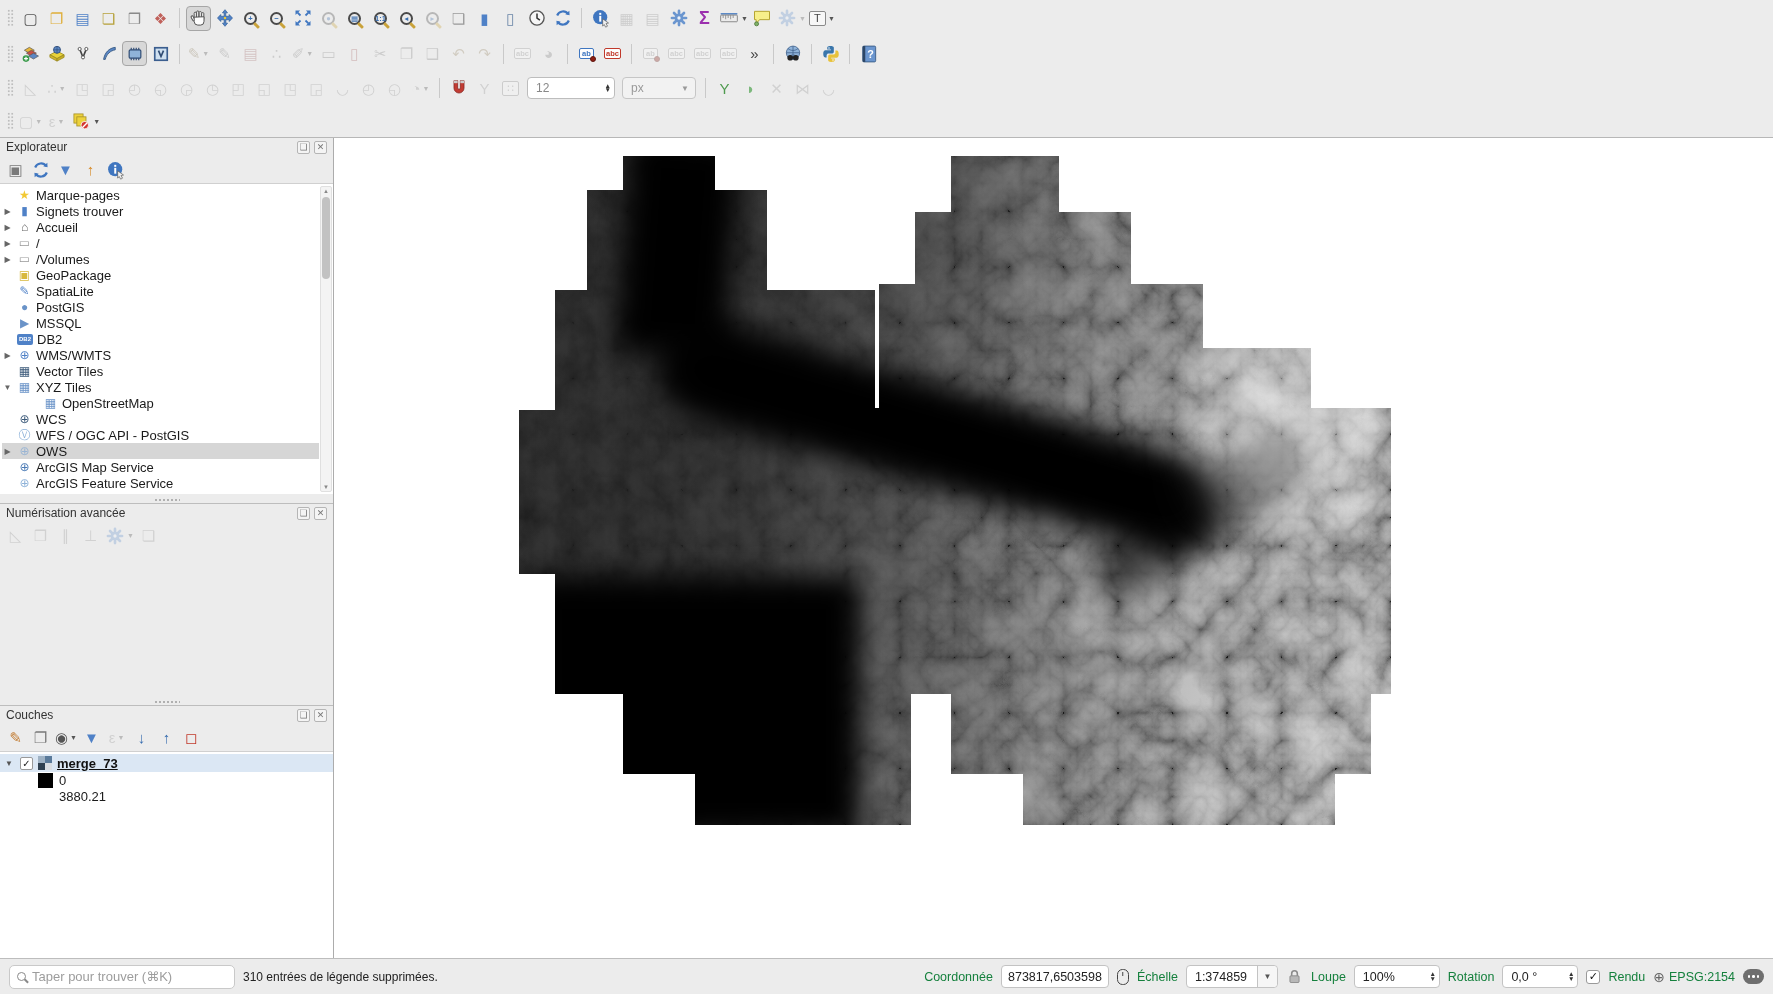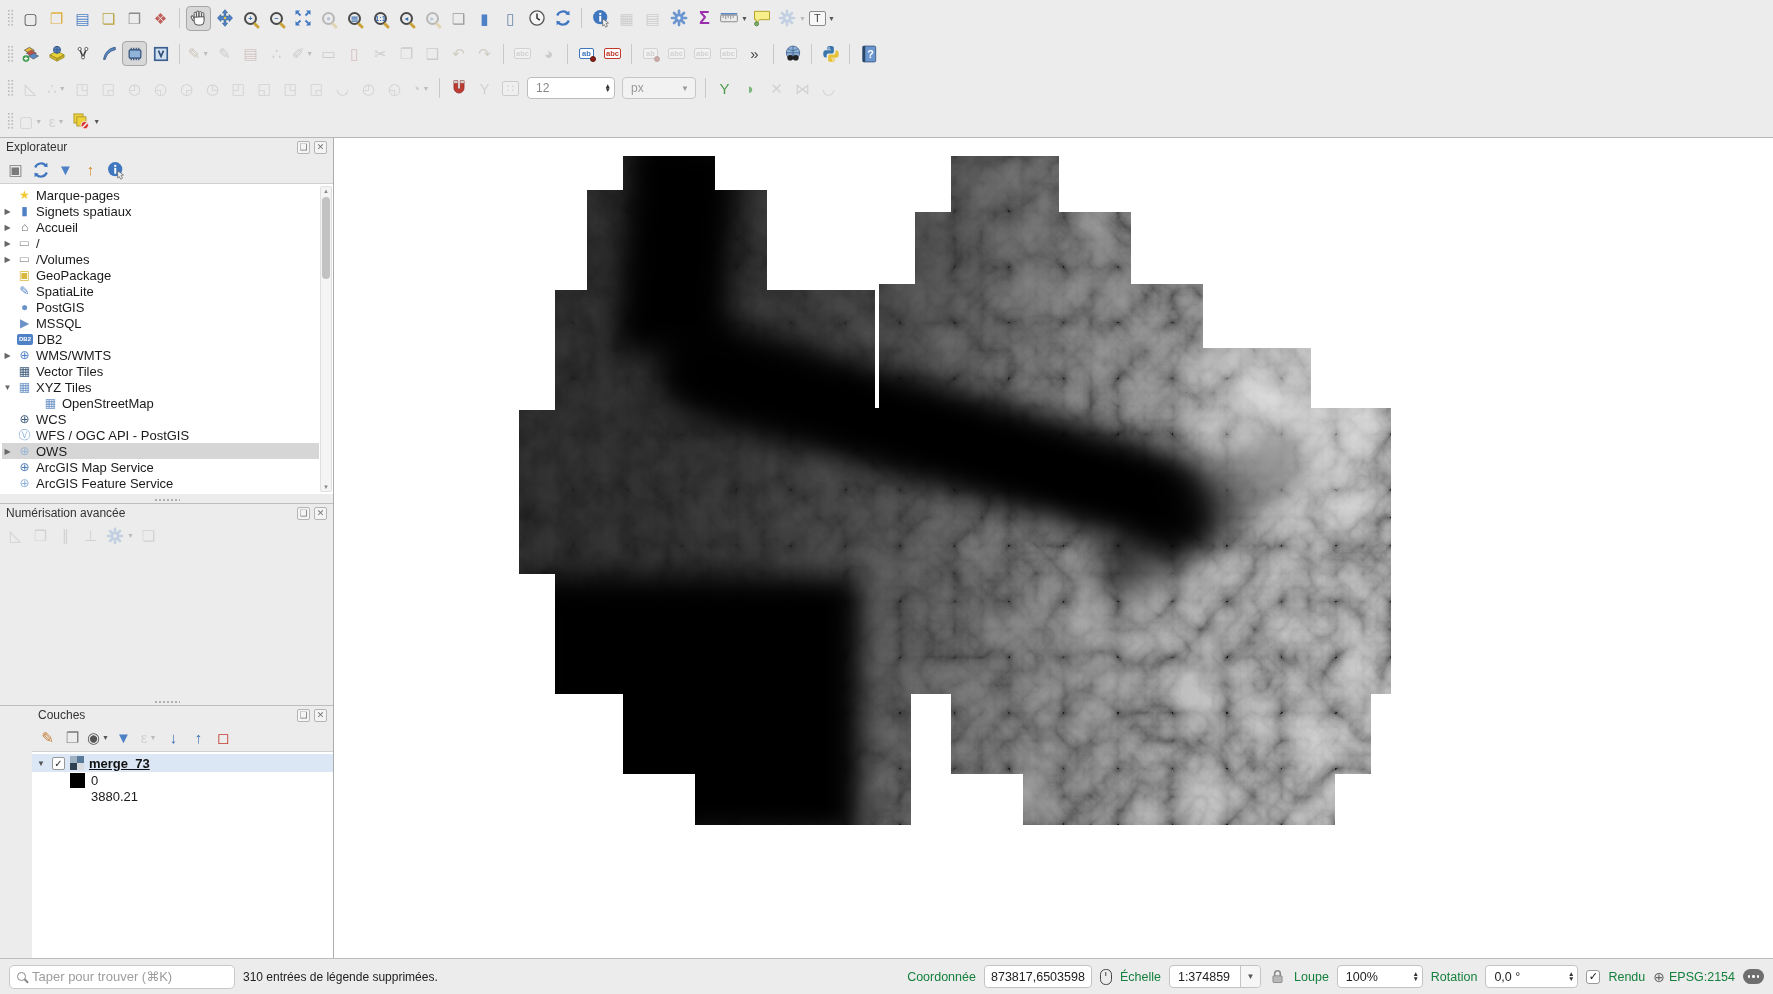--- a/index.html
+++ b/index.html
@@ -54,21 +54,21 @@
     width:74px; justify-content:space-between; margin:0 3px; }
   .combow .ca { font-size:8px; color:#9a9a9a; }
 
   
   #main { flex:1 1 auto; display:flex; min-height:0; }
   #dock { width:334px; flex:0 0 auto; background:#ececec; border-right:1px solid #acacac;
     display:flex; flex-direction:column; }
   .panel { display:flex; flex-direction:column; position:relative; }
   #p-explorer { height:366px; border-bottom:1px solid #bdbdbd; }
   #p-digitizing { height:202px; border-bottom:1px solid #bdbdbd; }
-  #p-layers { flex:1 1 auto;margin-left:32px; }
+  #p-layers { flex:1 1 auto; }
   .phead { height:18px; display:flex; align-items:center; padding:0 6px; flex:0 0 auto; }
   .phead .ptitle { font-size:12px; color:#333; flex:1; }
   .pbtn { font-size:9px; color:#777; width:13px; height:13px; display:flex; align-items:center;
     justify-content:center; border:1px solid #b5b5b5; border-radius:2px; background:#f4f4f4; margin-left:4px;}
   .ptools { display:flex; align-items:center; padding:2px 4px; gap:2px; flex:0 0 auto; }
   .ptools .tbtn { min-width:23px; height:23px; }
   .dots-handle { position:absolute; bottom:1px; left:50%; transform:translateX(-50%);
     width:26px; height:4px; background-image:radial-gradient(#b0b0b0 0.9px,transparent 1px);
     background-size:4px 4px; }
 
@@ -704,21 +704,21 @@
         <div id="explorer-tree">
           <div id="explorer-items">
               <div class="titem">
                 <span class="tcaret"></span>
                 <span class="ticon" style="color: rgb(242, 200, 50);">★</span>
                 <span>Marque-pages</span>
               </div>
               <div class="titem">
                 <span class="tcaret">▶</span>
                 <span class="ticon" style="color: rgb(79, 129, 199);">▮</span>
-                <span>Signets spatiaux</span>
+                <span>Signets trouver</span>
               </div>
               <div class="titem">
                 <span class="tcaret">▶</span>
                 <span class="ticon" style="color: rgb(102, 102, 102);">⌂</span>
                 <span>Accueil</span>
               </div>
               <div class="titem">
                 <span class="tcaret">▶</span>
                 <span class="ticon" style="color: rgb(153, 153, 153);">▭</span>
                 <span>/</span>
@@ -981,21 +981,21 @@
       </svg>
     <span class="slabel">Loupe</span>
     <div class="sbox sspin" style="width:86px">
       <span>100%</span>
       <span class="steps">
           <span>▲</span>
           <span>▼</span>
         </span>
     </div>
     <span class="slabel">Rotation</span>
-    <div class="sbox sspin" style="width:93px">
+    <div class="sbox sspin" style="width:76px">
       <span>0,0 °</span>
       <span class="steps">
           <span>▲</span>
           <span>▼</span>
         </span>
     </div>
     <span class="cb">✓</span>
     <span class="slabel">Rendu</span>
     <span class="globeic">⊕</span>
     <span class="slabel" style="margin-left:-4px">EPSG:2154</span>

